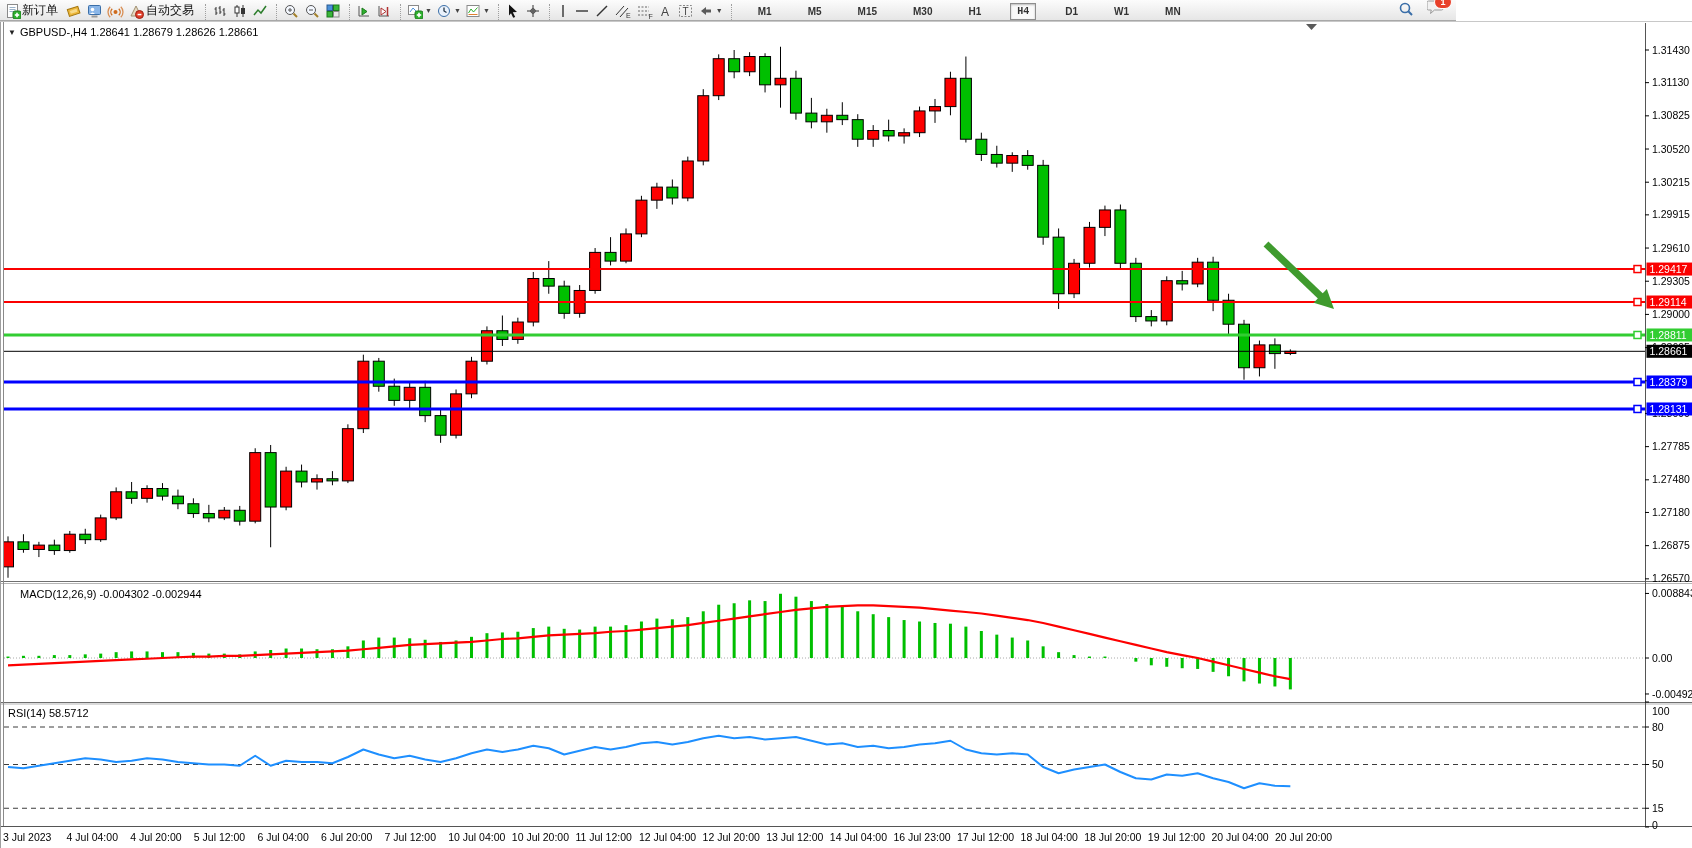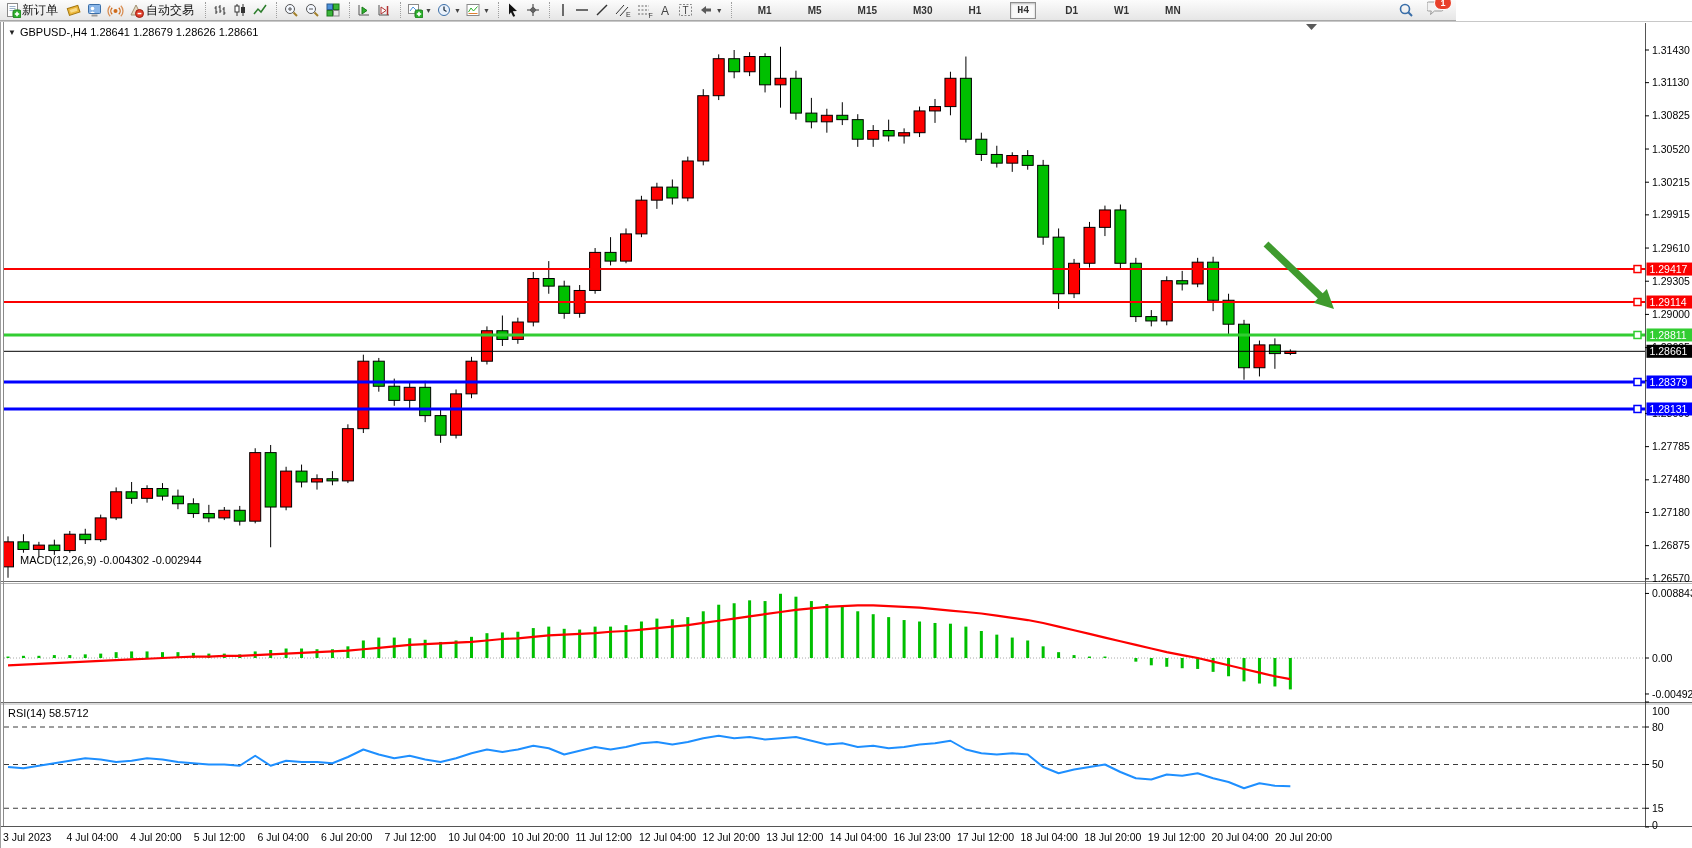--- a/index.html
+++ b/index.html
@@ -1,20 +1,20 @@
 <!DOCTYPE html>
 <html><head>
 <meta charset="utf-8">
 <style>
   html,body{margin:0;padding:0;background:#e9e9e9;}
   body{width:1692px;height:848px;overflow:hidden;font-family:"Liberation Sans","DejaVu Sans",sans-serif;}
   #app{position:relative;width:1692px;height:848px;background:#fff;}
   
   .toolbar{position:absolute;left:0;top:0;width:1456px;height:21px;background:linear-gradient(#fcfcfc,#e6e6e6);
-           border-bottom:1px solid #a8a8a8;display:flex;align-items:center;padding-left:3px;box-sizing:border-box;}
+           border-bottom:1px solid #a8a8a8;display:flex;align-items:flex-end;padding-left:3px;box-sizing:border-box;}
   .tbtn{height:19px;display:inline-flex;align-items:center;justify-content:center;padding:0 2px;cursor:default;}
   .tlabel{font-size:12px;color:#111;margin:0 3px 0 1px;white-space:nowrap;}
   .tsep{width:5px;height:16px;border-right:1px dotted #9f9f9f;margin:0 4px 0 1px;}
   .caret{font-size:7px;color:#444;margin-left:2px;}
   .tf-group{display:flex;align-items:center;margin-left:4px;}
   .tf{font-size:10px;font-weight:bold;color:#333;padding:2px 6px;border:1px solid transparent;margin:0 11px;}
   .tf.active{background:#fafafa;border:1px solid #8e8e8e;box-shadow:inset 0 1px 2px rgba(0,0,0,.25);font-family:Liberation Mono, monospace;}
   .tb-right{margin-left:auto;display:flex;align-items:center;padding-right:10px;}
   .badge{position:absolute;top:-4px;right:-6px;min-width:12px;height:12px;border-radius:7px;background:#e8402a;
          color:#fff;font-size:9px;font-weight:bold;display:flex;align-items:center;justify-content:center;padding:0 2px;
@@ -647,16 +647,16 @@
         </g>
         <g>
           <line x1="1266" y1="244" x2="1323.1569097082868" y2="298.6352813388035" stroke="#3f9b2e" stroke-width="7"></line>
           <path d="M1334 309 L1313.7010971450723 302.7386468805695 L1326.8297407825876 289.0040658443994 Z" fill="#3f9b2e"></path>
         </g>
       </svg>
 
     <div class="overlay-label" style="left:8px;top:5px;">
       <span class="sym-tri">▼</span><span>GBPUSD-,H4  1.28641 1.28679 1.28626 1.28661</span>
     </div>
-    <div class="overlay-label" style="left:8px;top:533px;padding-left:12px;">MACD(12,26,9) -0.004302 -0.002944</div>
+    <div class="overlay-label" style="left:8px;top:567px;padding-left:12px;">MACD(12,26,9) -0.004302 -0.002944</div>
     <div class="overlay-label" style="left:8px;top:686px;">RSI(14) 58.5712</div>
   </div>
 </div>
 
 </body></html>

